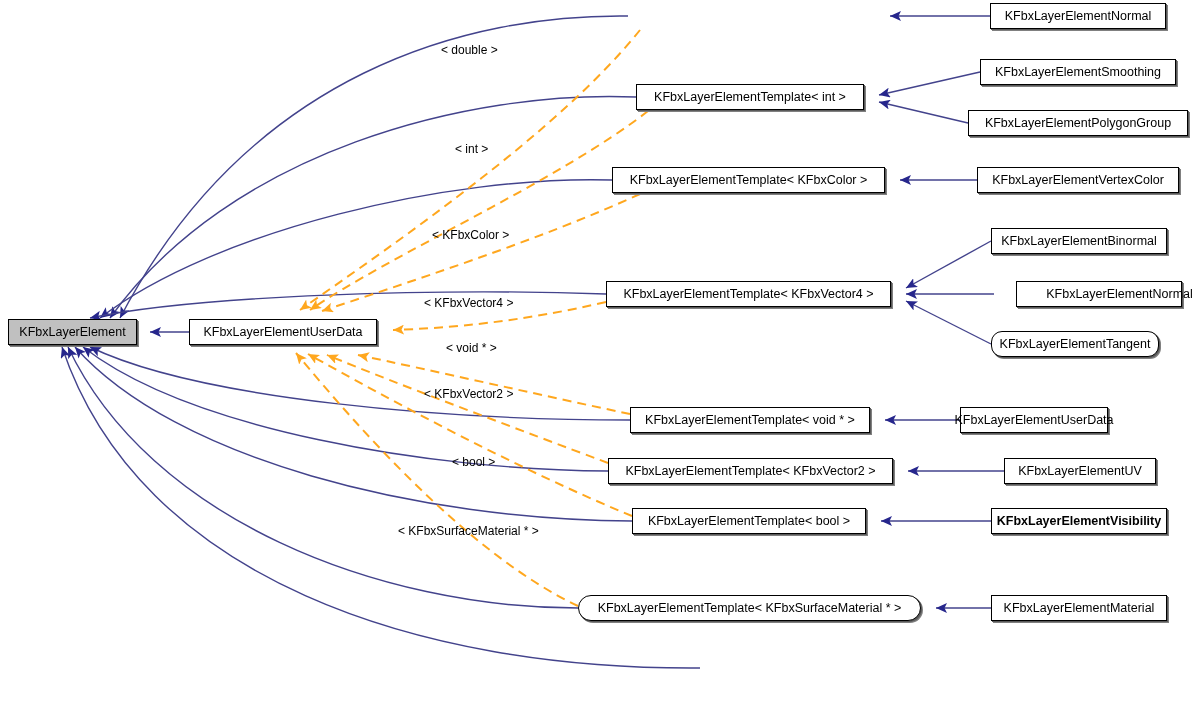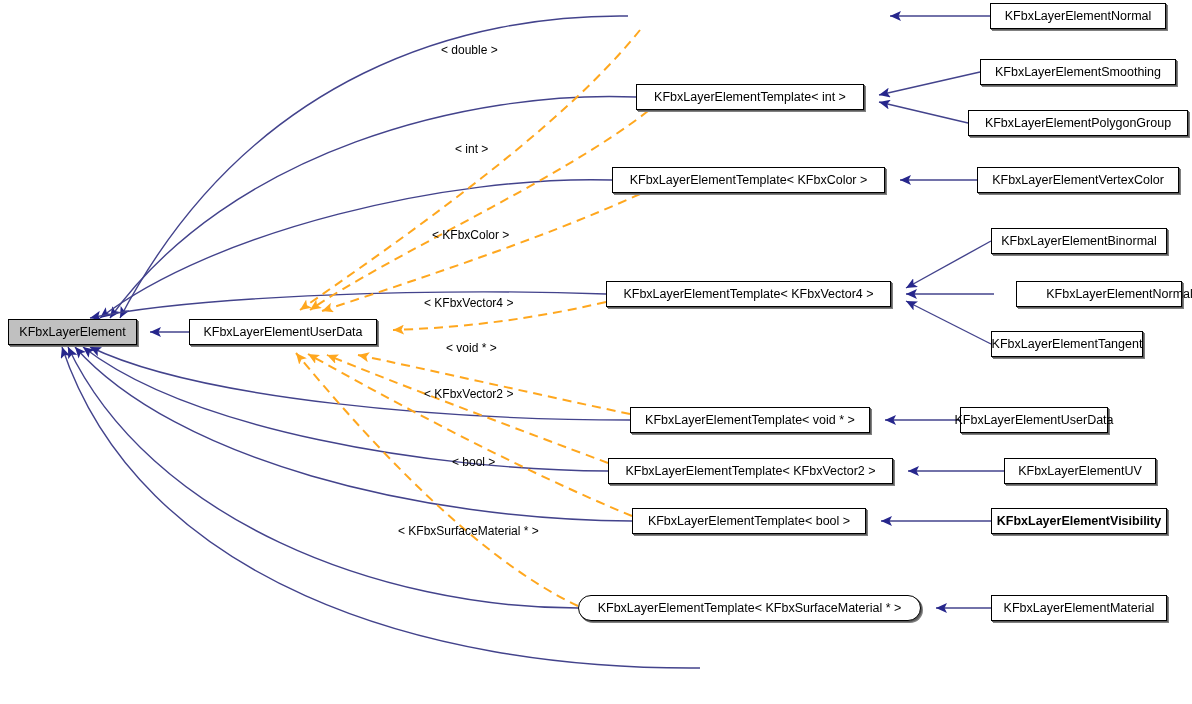--- a/index.html
+++ b/index.html
@@ -181,21 +181,21 @@
   </div>
   <div class="node" style="left:977px;top:167px;width:202px;">
     <span>KFbxLayerElementVertexColor</span>
   </div>
   <div class="node" style="left:991px;top:228px;width:176px;">
     <span>KFbxLayerElementBinormal</span>
   </div>
   <div class="node" style="left:1016px;top:281px;width:166px;padding-left:41px;">
     <span>KFbxLayerElementNormal</span>
   </div>
-  <div class="node" style="left:991px;top:331px;width:152px;">
+  <div class="node" style="left:991px;top:331px;width:168px;border-radius:11px;">
     <span>KFbxLayerElementTangent</span>
   </div>
   <div class="node" style="left:960px;top:407px;width:148px;">
     <span>KFbxLayerElementUserData</span>
   </div>
   <div class="node" style="left:1004px;top:458px;width:152px;">
     <span>KFbxLayerElementUV</span>
   </div>
   <div class="node" style="left:991px;top:508px;width:176px;font-weight:bold;">
     <span>KFbxLayerElementVisibility</span>

